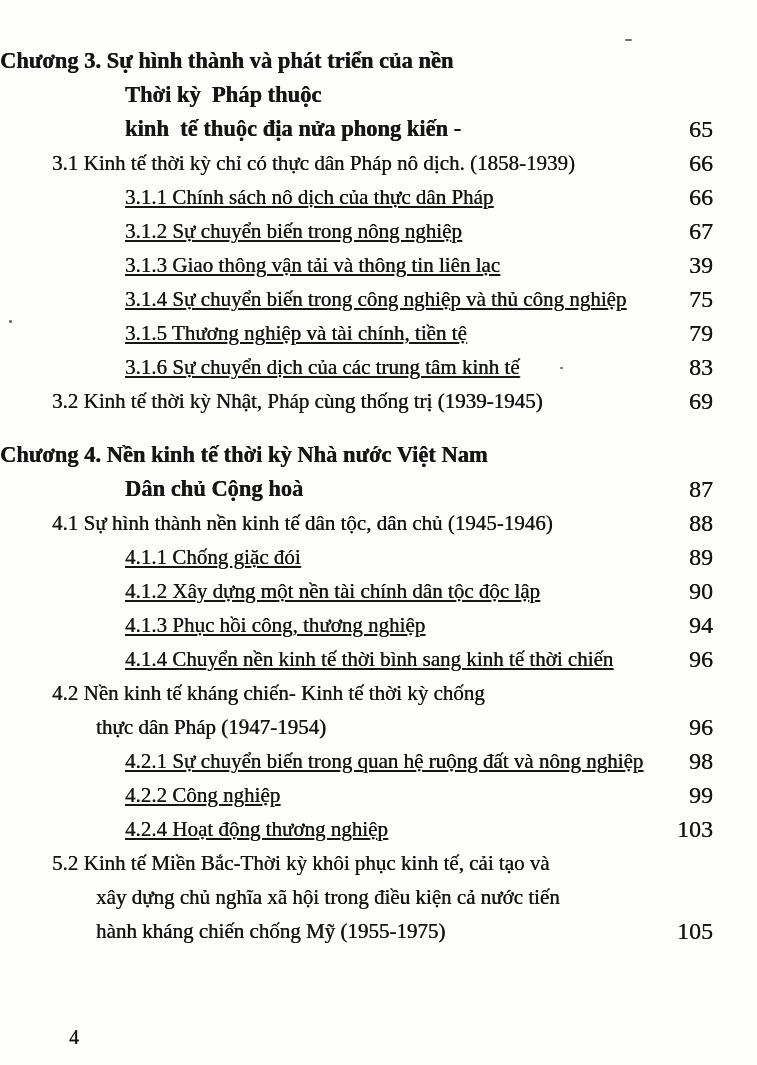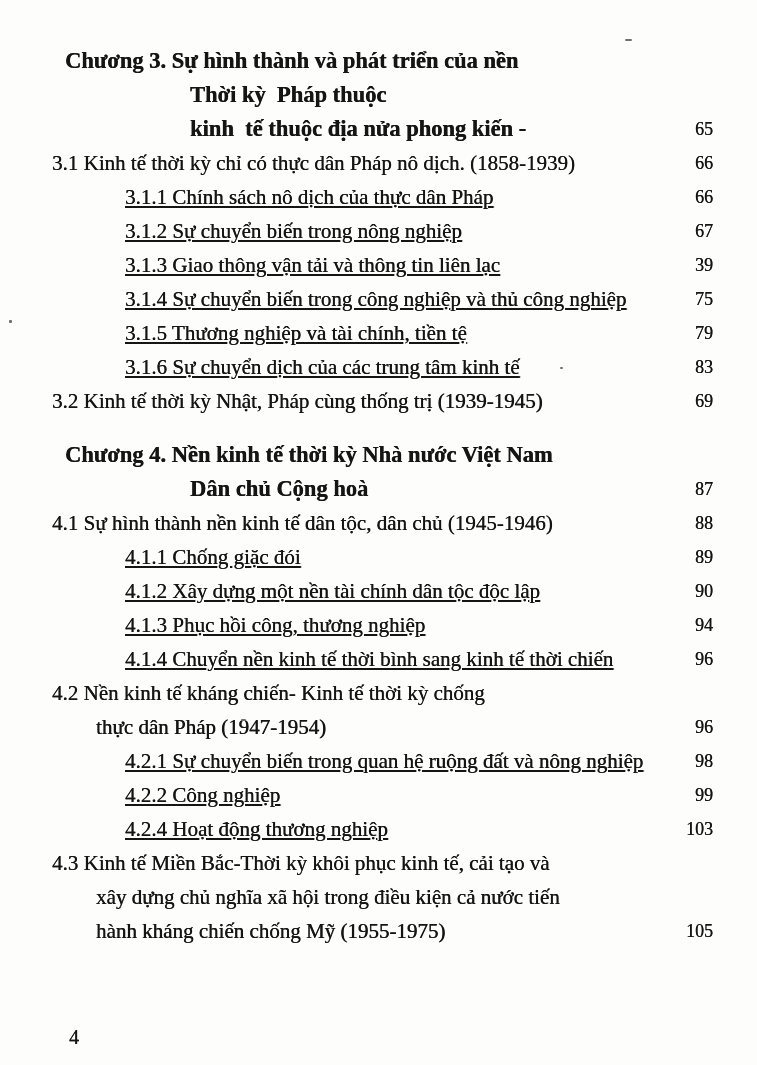--- a/index.html
+++ b/index.html
@@ -25,33 +25,32 @@
     justify-content: space-between;
     align-items: flex-end;
   }
   .row .text {
     flex: 1 1 auto;
     line-height: 34px;
   }
   .row .page-num {
     flex: 0 0 auto;
     line-height: 34px;
-    font-size: 18px;
+    font-size: 24px;
     text-align: left;
     margin-left: 6px;
     text-shadow: 0.35px 0 0 currentColor;
   }
   .line {
     display: block;
     white-space: pre-wrap;
     text-shadow: 0.35px 0 0 currentColor;
   }
   
   .row.chapter .text {
-    margin-left: 65px;
     font-weight: bold;
     font-size: 22.5px;
   }
   .row.chapter .line:not(:first-child) { padding-left: 125px; }
   
   .row.l1 .text {
     margin-left: 52px;
     font-size: 21px;
   }
   .row.l1 .line:not(:first-child) { padding-left: 44px; }
@@ -206,21 +205,21 @@
         <div class="page-num">99</div>
       </div>
       <div class="row l2">
         <div class="text">
           <span class="line">4.2.4 Hoạt động thương nghiệp</span>
         </div>
         <div class="page-num">103</div>
       </div>
       <div class="row l1">
         <div class="text">
-          <span class="line">4.3 Kinh tế Miền Bắc-Thời kỳ khôi phục kinh tế, cải tạo và</span>
+          <span class="line">5.2 Kinh tế Miền Bắc-Thời kỳ khôi phục kinh tế, cải tạo và</span>
           <span class="line">xây dựng chủ nghĩa xã hội trong điều kiện cả nước tiến</span>
           <span class="line">hành kháng chiến chống Mỹ (1955-1975)</span>
         </div>
         <div class="page-num">105</div>
       </div>
     </div>
 
   <div class="footer-page-number">4</div>
 </div>
 

